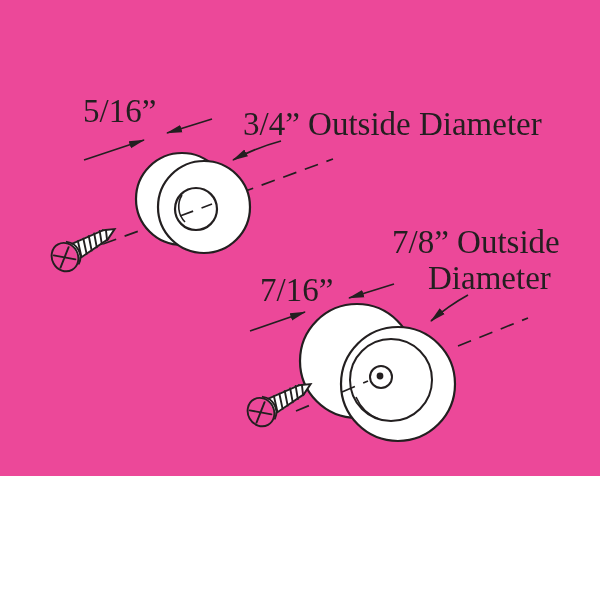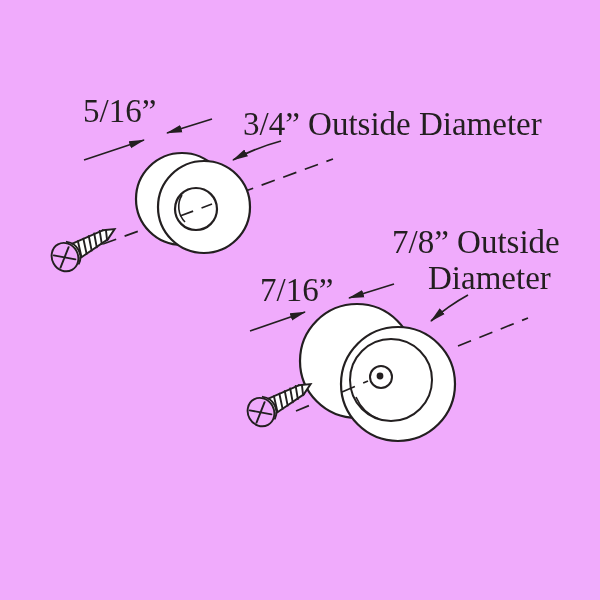--- a/index.html
+++ b/index.html
@@ -1,18 +1,18 @@
 <!DOCTYPE html>
 <html><head>
 <meta charset="utf-8">
 <style>
   html, body { margin: 0; padding: 0; background: #ffffff; }
   .page {
-    width: 600px; height: 600px; position: relative;
-    background: #f0abfc; overflow: hidden;
+    width: 600px; height: 476px; position: relative;
+    background: #ec4899; overflow: hidden;
     font-family: "Liberation Serif", serif;
   }
   svg { display: block; }
   .shape { fill: #ffffff; stroke: #231f20; stroke-width: 2.2; }
   .ring  { fill: none; stroke: #231f20; stroke-width: 2; }
   .thin  { fill: none; stroke: #231f20; stroke-width: 1.6; }
   .dash  { fill: none; stroke: #231f20; stroke-width: 1.7; stroke-dasharray: 14 9; }
   .dim   { fill: none; stroke: #231f20; stroke-width: 1.7; }
   .ln    { fill: none; stroke: #231f20; stroke-width: 1.9; stroke-linecap: round; }
   .lbl   { font: 33px "Liberation Serif", serif; fill: #231f20; }

